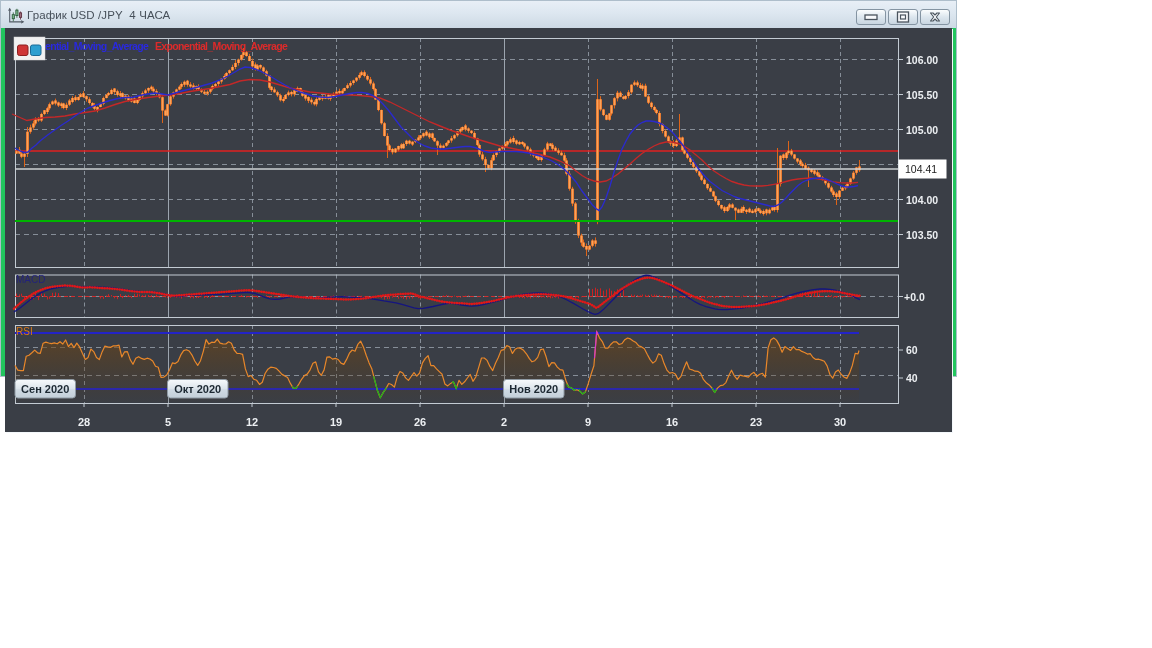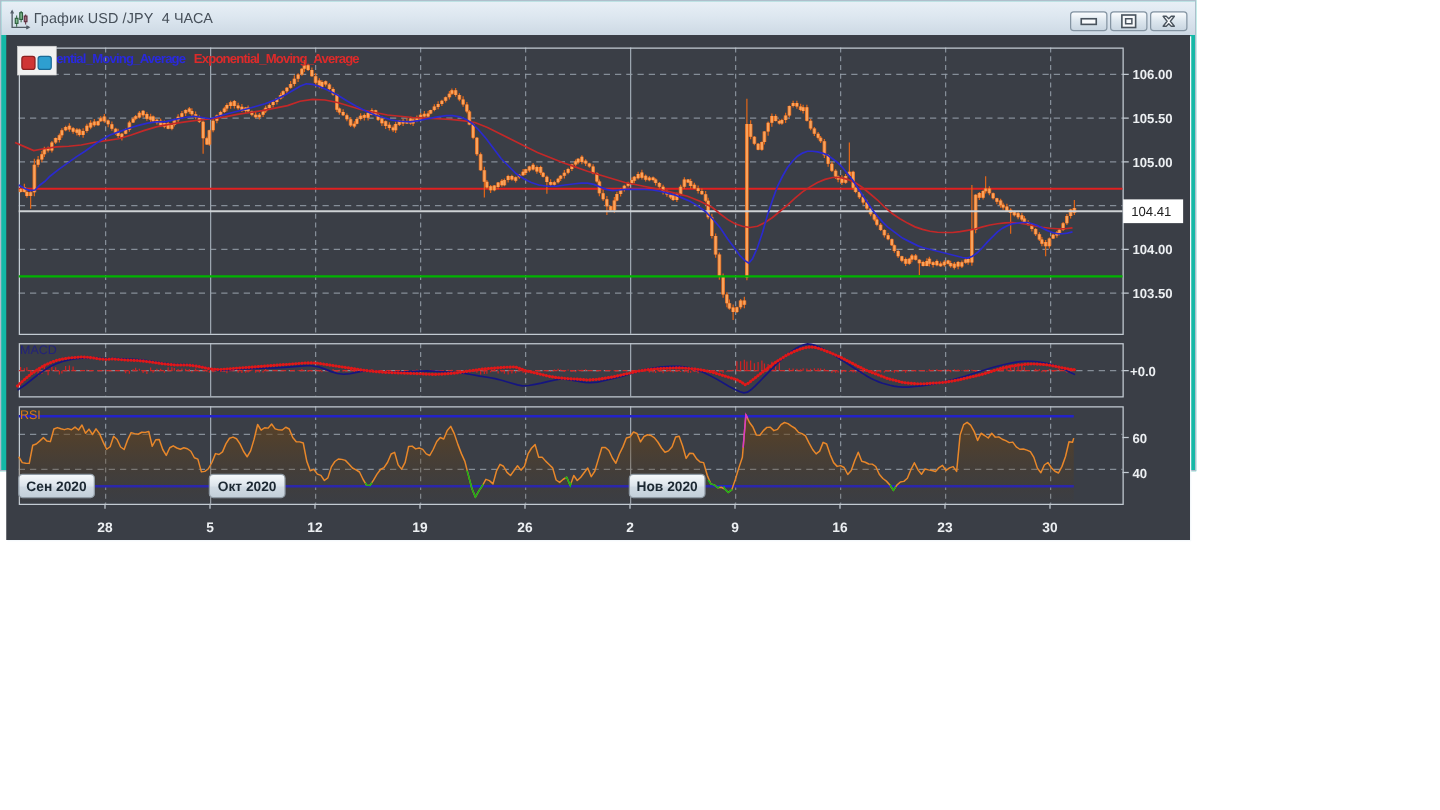--- a/index.html
+++ b/index.html
@@ -1,15 +1,15 @@
 <!DOCTYPE html>
 <html><head><meta charset="utf-8"><style>
 *{margin:0;padding:0;box-sizing:border-box}
 html,body{width:1152px;height:648px;background:#ffffff;font-family:"Liberation Sans",sans-serif;overflow:hidden}
-.window{position:absolute;left:0;top:0;width:957px;height:377px;background:#14b8a6;box-shadow:inset 0 0 0 1px #aebecb}
+.window{position:absolute;left:0;top:0;width:957px;height:377px;background:#22c55e;box-shadow:inset 0 0 0 1px #aebecb}
 .titlebar{position:absolute;left:1px;top:1px;width:955px;height:27px;background:linear-gradient(#e8eff6,#dde7f0 45%,#cdd9e4)}
 .title{position:absolute;left:26px;top:8px;font-size:11.5px;color:#47505a;letter-spacing:0.1px}
 .wbtn{position:absolute;top:8px;width:30px;height:16px;border:1px solid #8494a2;border-radius:3px;background:linear-gradient(#fbfdfe,#dce6ee 50%,#c9d6e1)}
 .content{position:absolute;left:5px;top:28px;width:947px;height:404px;background:#3a3e46;box-shadow:1px 1px 0 #f4f8fb}
 </style></head><body>
 <div class="window">
 <div class="titlebar">
 <svg style="position:absolute;left:6px;top:6px" width="18" height="18" viewBox="0 0 20 20">
 <g stroke="#525c66" stroke-width="1.2" fill="none">
           <path d="M3 2V16.5H18"></path>

